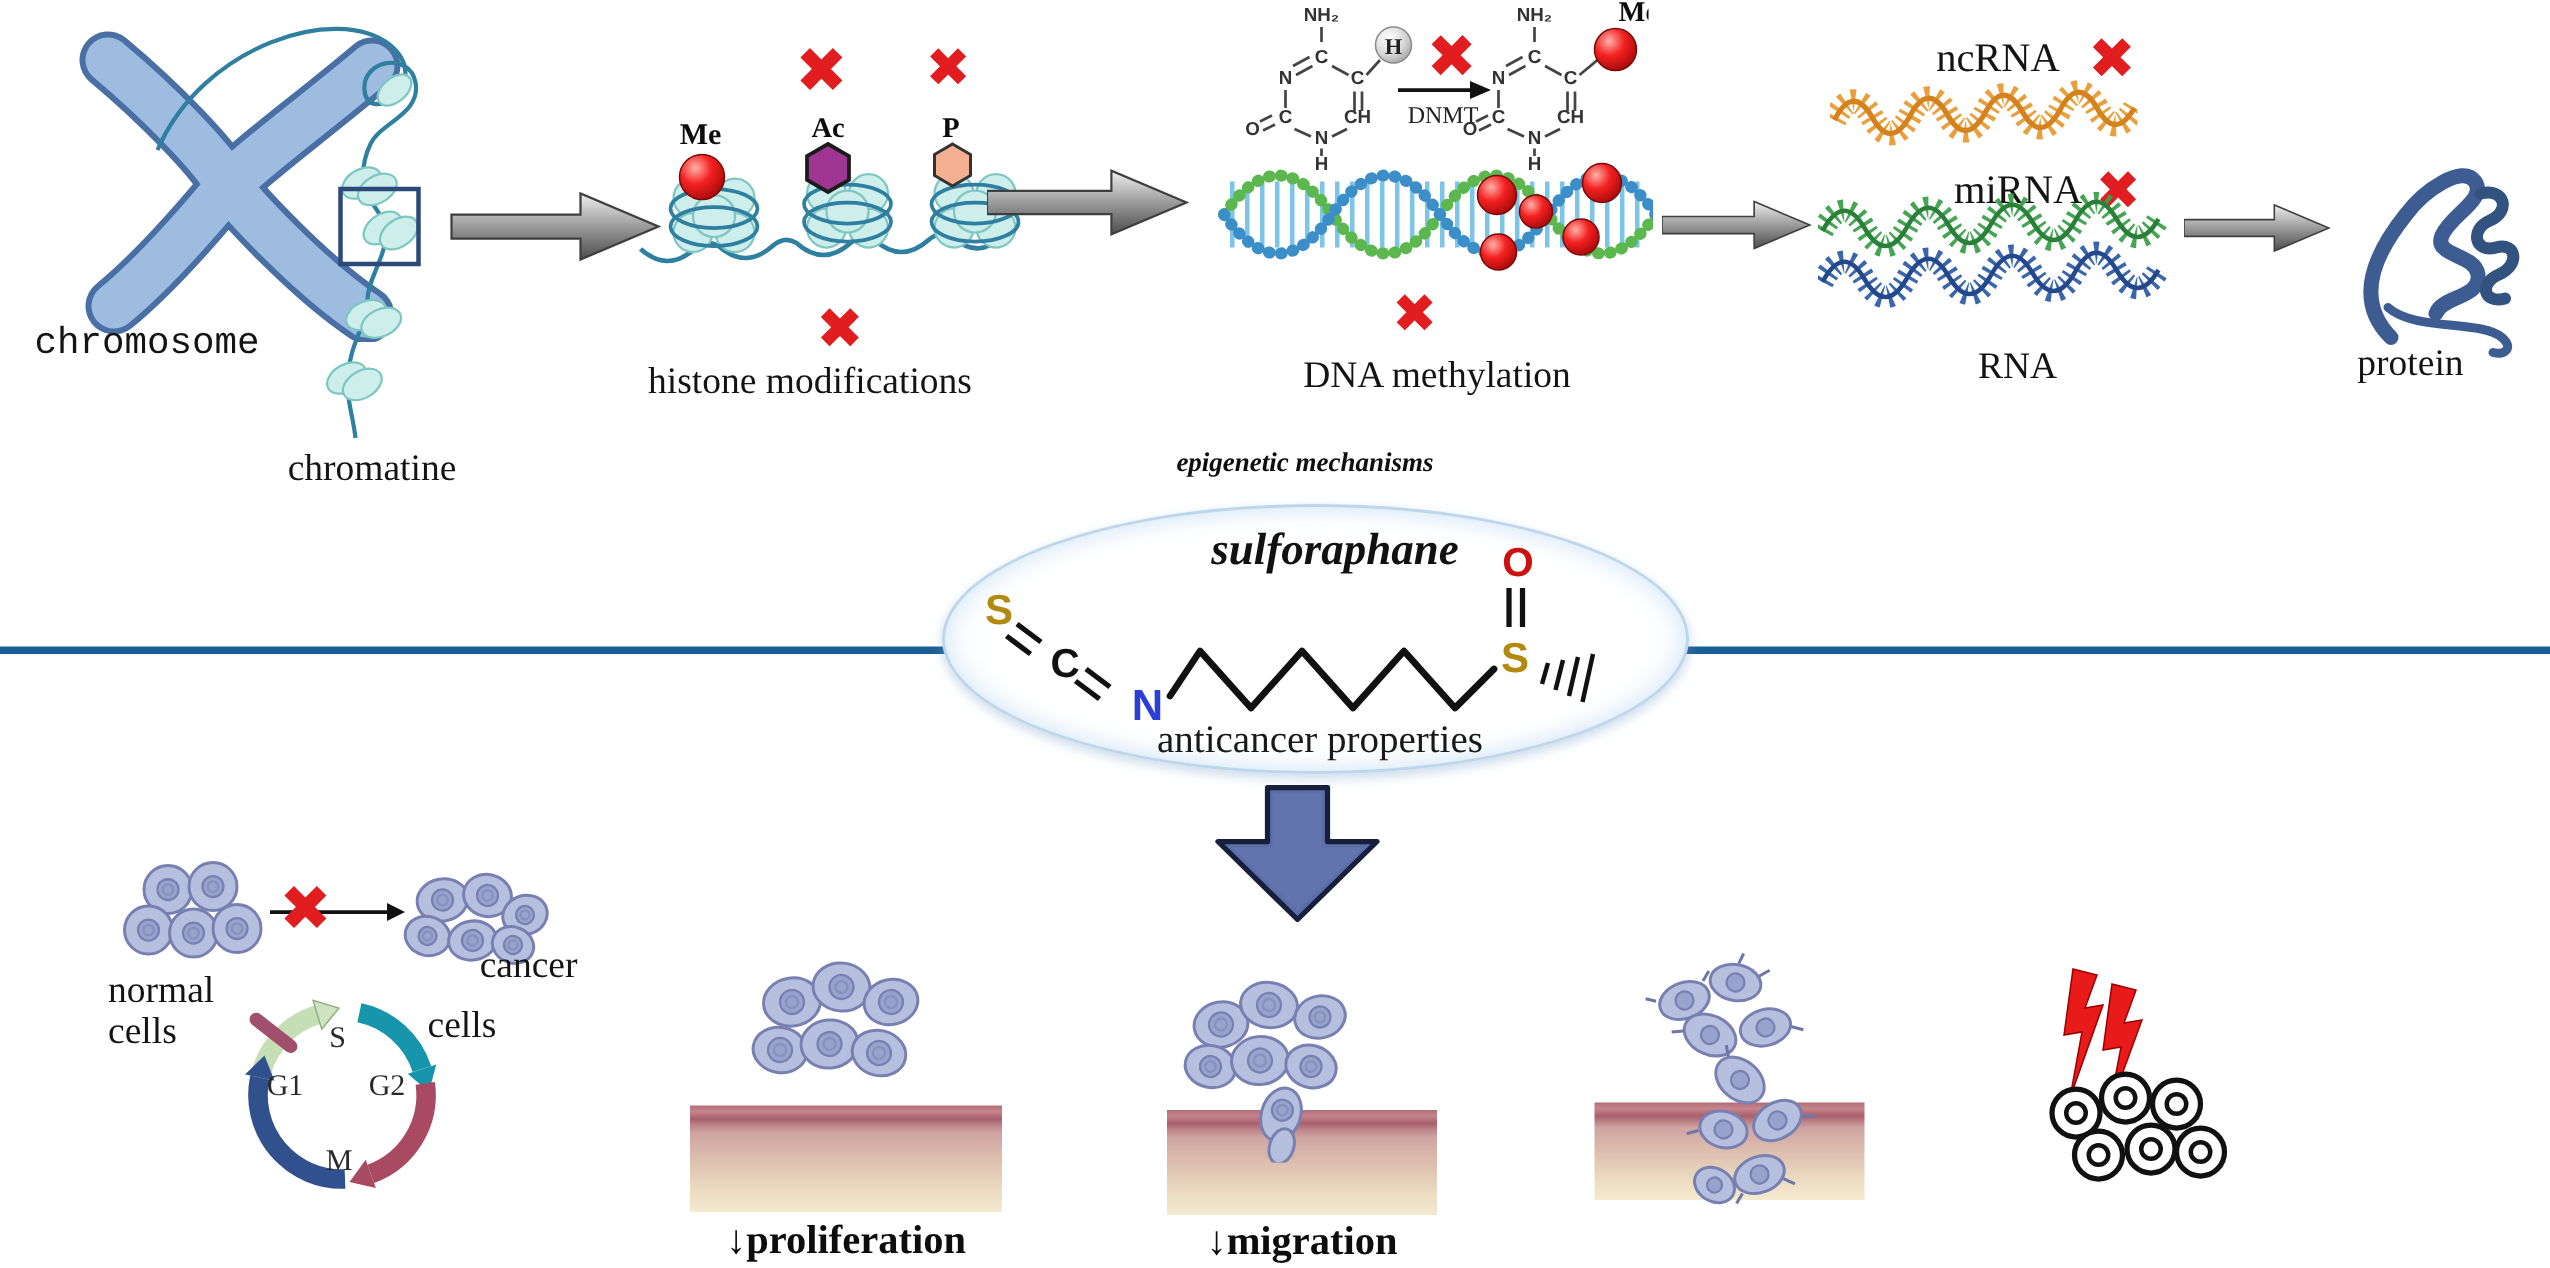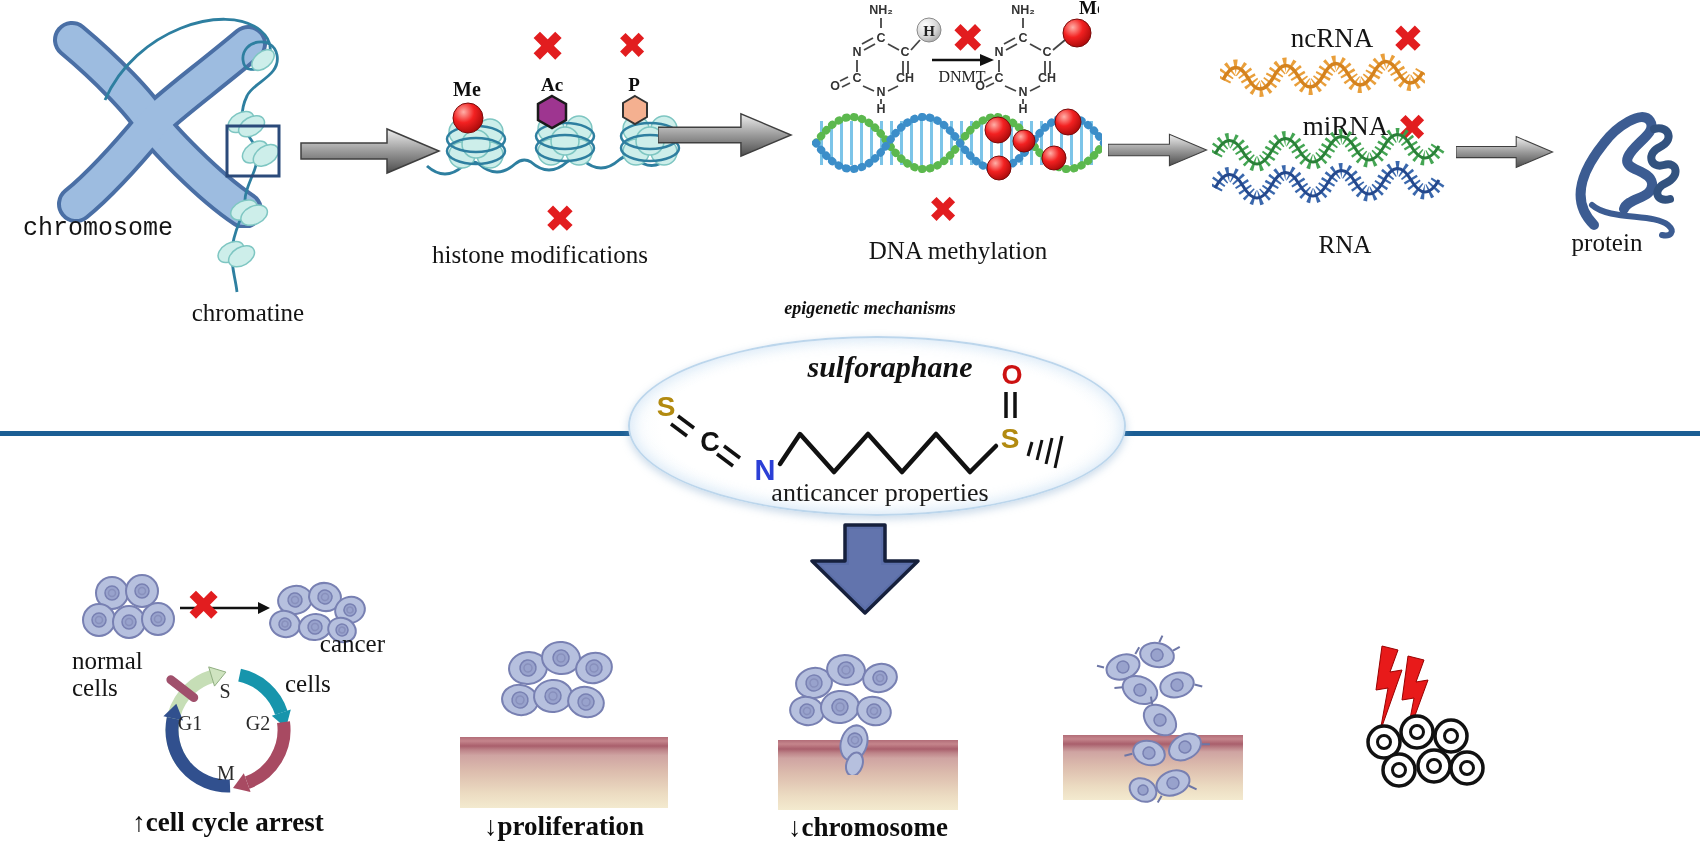--- a/index.html
+++ b/index.html
@@ -388,21 +388,20 @@
     <path d="M137.5,70.2 A56,56 0 0 1 101.2,130.6" fill="none" stroke="#a84a62" stroke-width="13"></path>
     <polygon points="104.6,140 97.8,121.2 87,136" fill="#a84a62"></polygon>
     <path d="M84,134 A56,56 0 0 1 27.2,66.4" fill="none" stroke="#31508e" stroke-width="13"></path>
     <polygon points="17.4,64.3 37,68.5 30.3,51.7" fill="#31508e"></polygon>
     <rect x="32" y="18" width="9" height="38" rx="4.5" fill="#a0506c" transform="rotate(-52 36 37)"></rect>
     <text x="44" y="78" class="phase">G1</text>
     <text x="79" y="46" class="phase">S</text>
     <text x="112" y="78" class="phase">G2</text>
     <text x="80" y="128" class="phase">M</text>
   </svg>
-  <div class="lbl lbl-bold" style="left:98px;top:808px;width:260px;">↑cell cycle arrest</div>
 
   <svg class="abs" style="left:496px;top:638px;" width="135" height="100" viewBox="0 0 135 100">
     <g transform="translate(32,30) rotate(-8)">
         <ellipse rx="19" ry="16" class="cell"></ellipse>
         <circle r="8" class="nucleus"></circle>
         <circle r="4" class="ring"></circle>
       </g>
     <g transform="translate(65,20) rotate(6)">
         <ellipse rx="19" ry="16" class="cell"></ellipse>
         <circle r="8" class="nucleus"></circle>
@@ -464,21 +463,21 @@
         <circle r="7" class="nucleus"></circle>
         <circle r="3.5" class="ring"></circle>
       </g>
     <g transform="translate(72,98) rotate(18)">
       <ellipse rx="13" ry="18" class="cell"></ellipse>
         <circle cy="-3" r="7" class="nucleus"></circle>
         <circle cy="-3" r="3.5" class="ring"></circle>
       <ellipse cx="7" cy="20" rx="8" ry="12" class="cell"></ellipse>
     </g>
   </svg>
-  <div class="lbl lbl-bold" style="left:748px;top:813px;width:240px;">↓chromosome</div>
+  <div class="lbl lbl-bold" style="left:748px;top:813px;width:240px;">↓migration</div>
 
   <div class="membrane" style="left:1063px;top:735px;width:180px;height:65px;"></div>
   <svg class="abs" style="left:1085px;top:635px;z-index:2;" width="160" height="180" viewBox="0 0 160 180">
     <g stroke="#6d76a6">
       <g transform="translate(38,32) rotate(-20)">
           <ellipse rx="17" ry="12" class="cell"></ellipse>
           <circle r="6" class="nucleus"></circle>
           <line x1="-18" y1="-6" x2="-24" y2="-10" stroke-width="2"></line>
           <line x1="16" y1="-8" x2="22" y2="-13" stroke-width="2"></line>
         </g>

